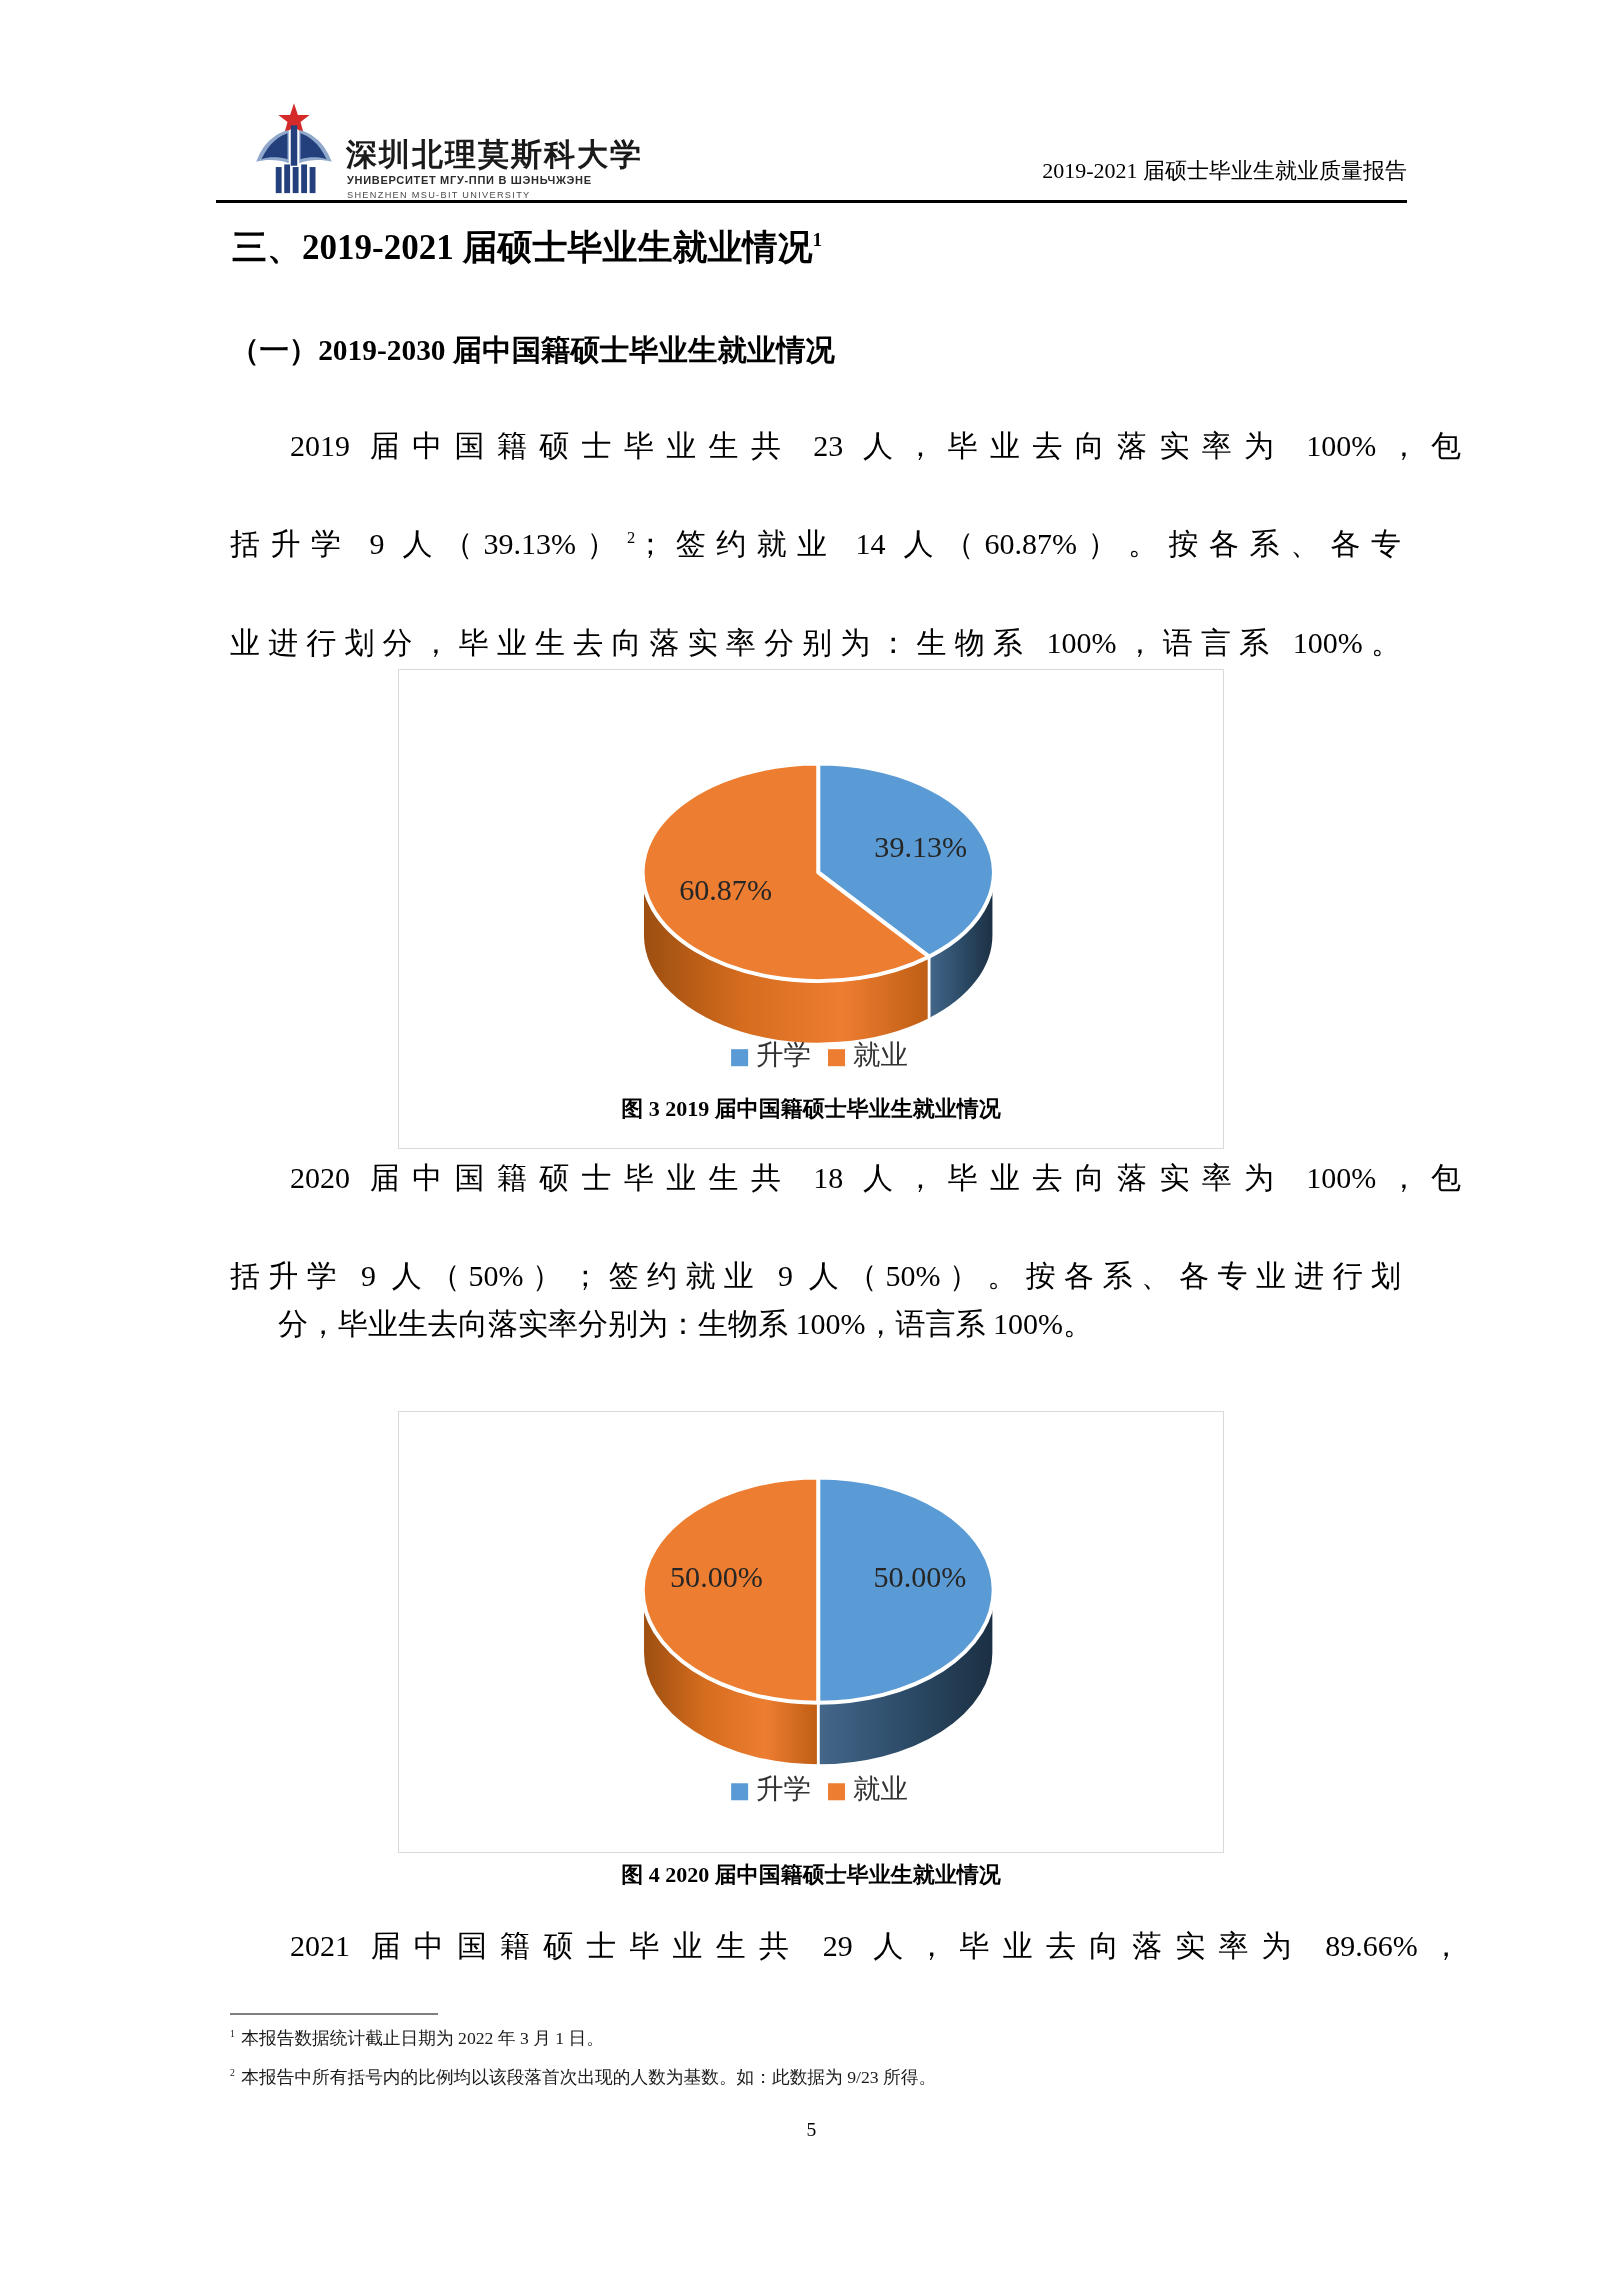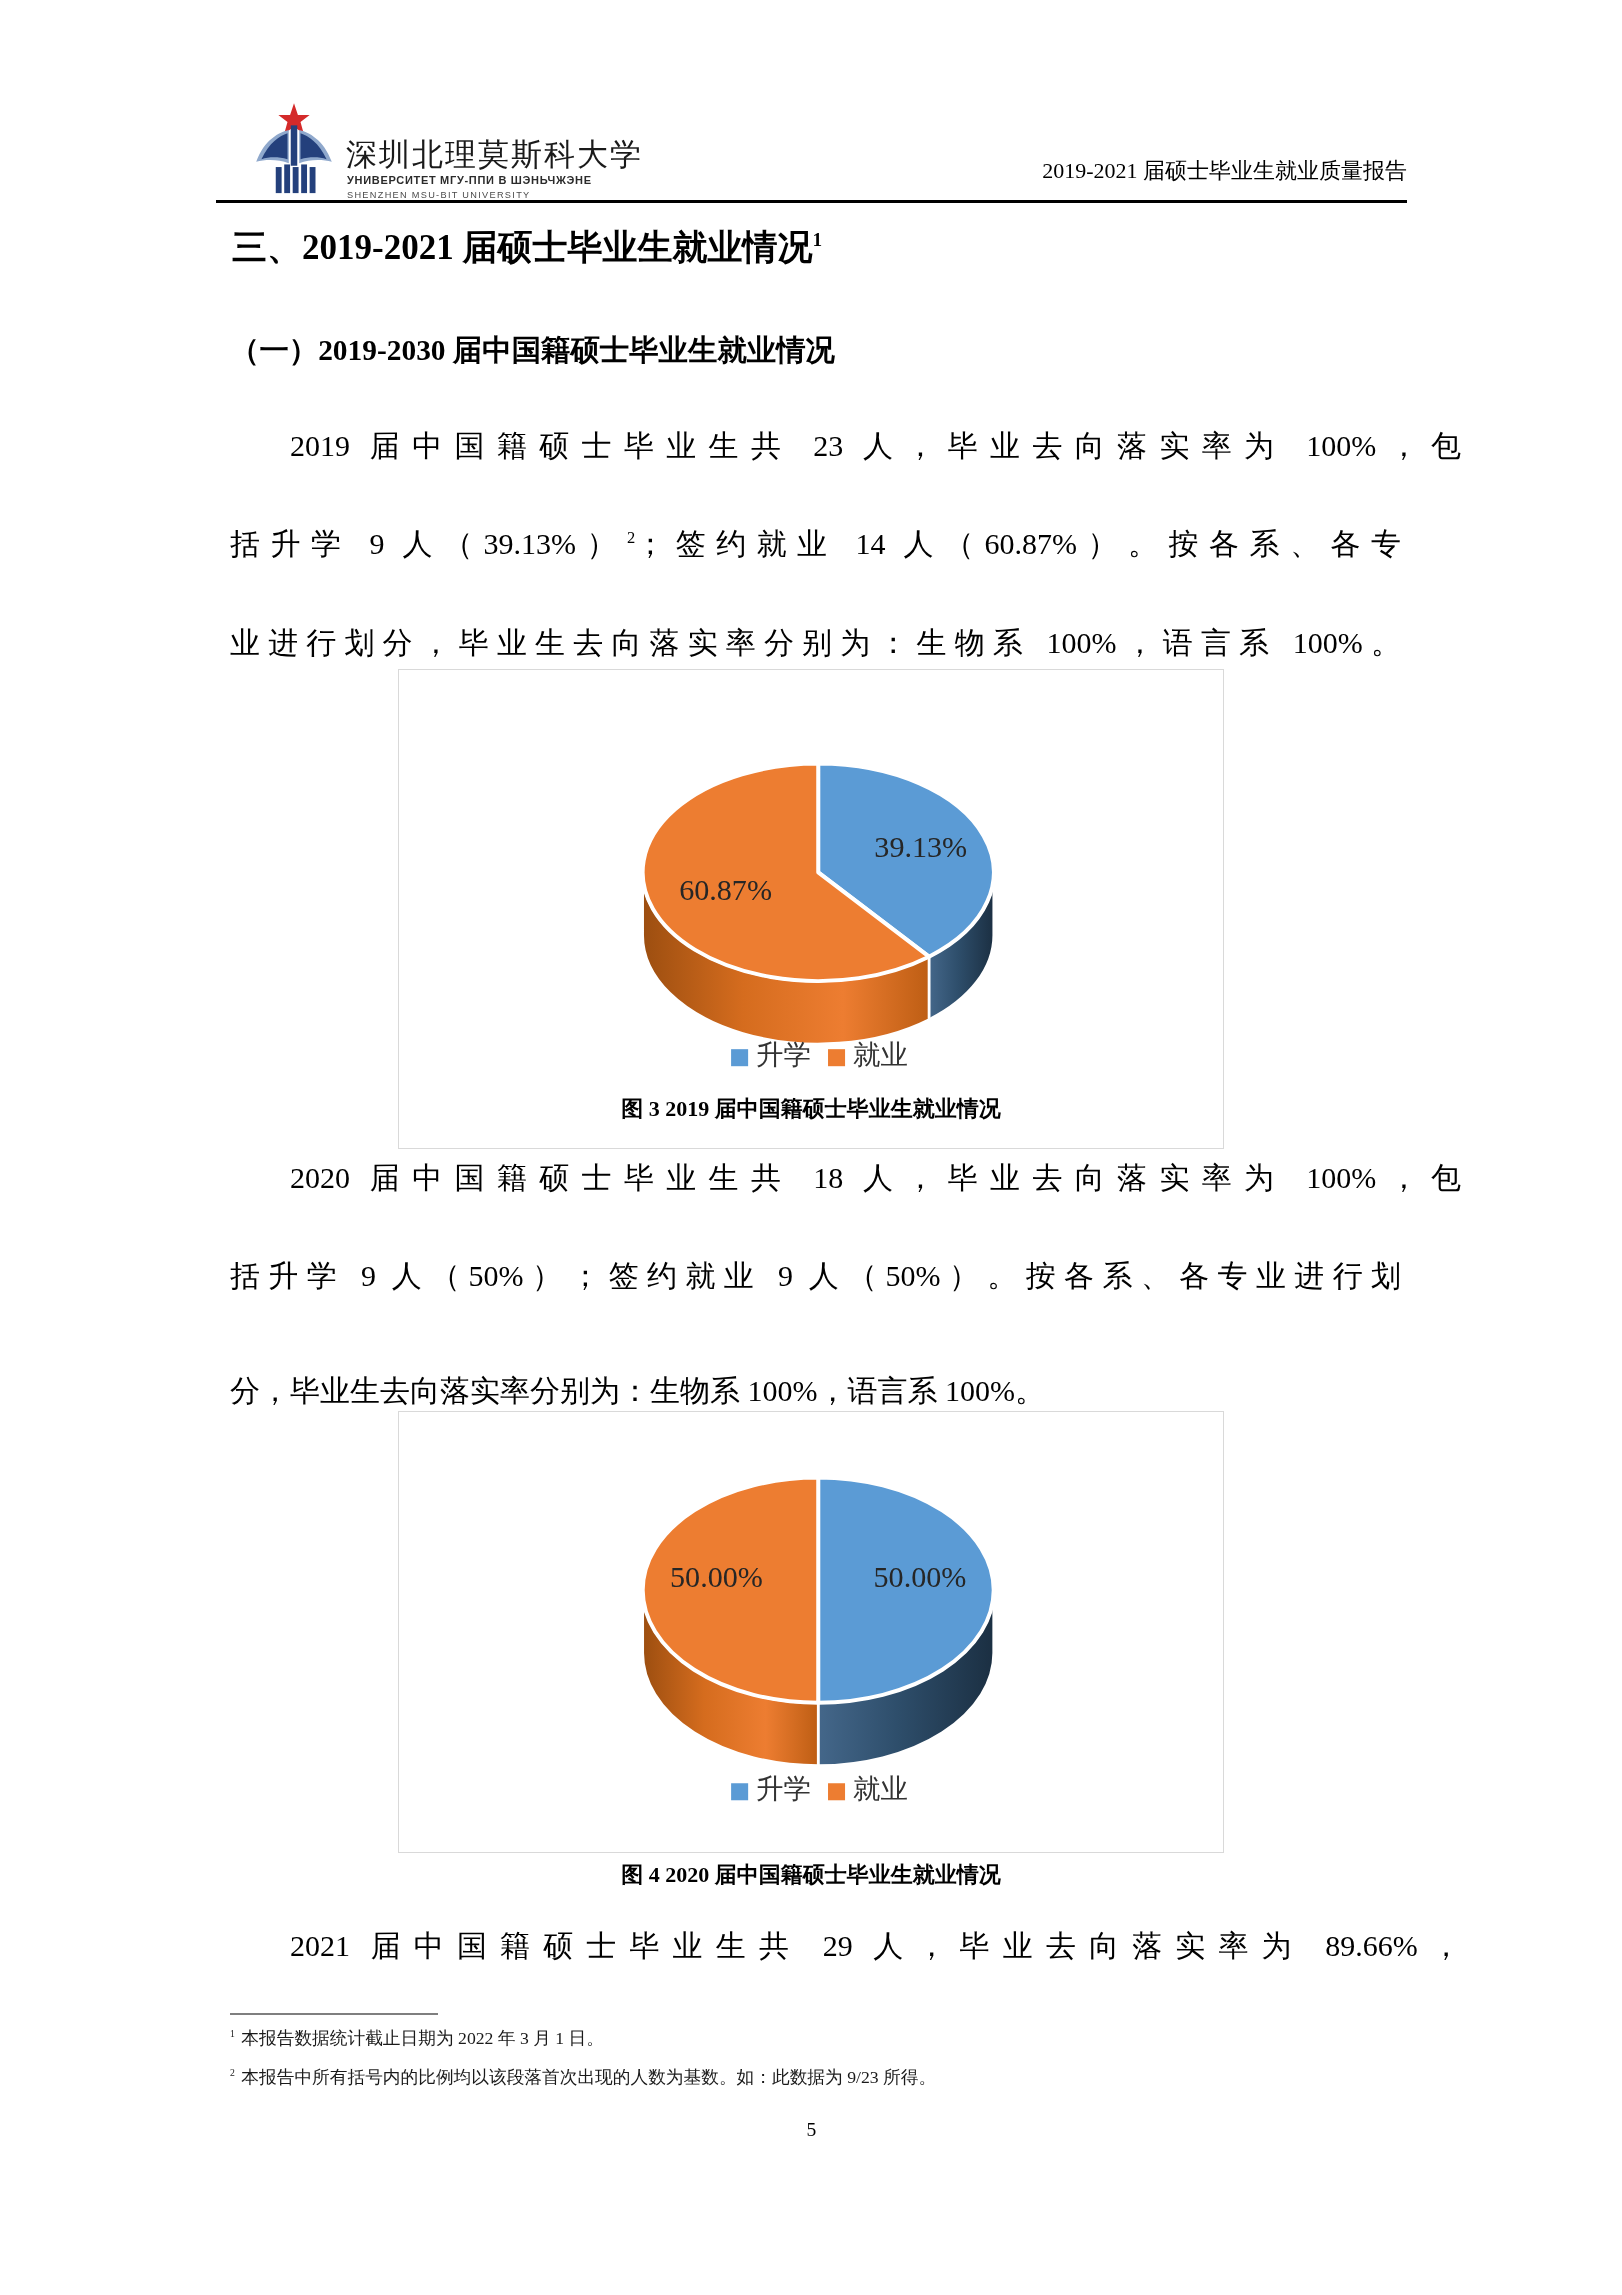--- a/index.html
+++ b/index.html
@@ -3,21 +3,21 @@
 <meta charset="utf-8">
 <style>
   html,body{margin:0;padding:0;background:#888;}
   #page{
     position:relative;width:1623px;height:2295px;background:#ffffff;
     font-family:"Liberation Serif", serif;color:#000;overflow:hidden;
   }
   .abs{position:absolute;}
   
   #logo-emblem{left:251px;top:99px;width:86px;height:97px;}
-  #logo-text-cn{left:346px;top:134px;font-size:31px;font-weight:normal;letter-spacing:2px;color:#1a1a1a;font-family:"Liberation Serif",serif;}
+  #logo-text-cn{left:346px;top:134px;font-size:31px;font-weight:bold;letter-spacing:2px;color:#1a1a1a;font-family:"Liberation Serif",serif;}
   #logo-text-ru{left:347px;top:174px;font-size:11px;font-weight:bold;letter-spacing:0.7px;color:#2b2b2b;font-family:"Liberation Sans",sans-serif;}
   #logo-text-en{left:347px;top:190px;font-size:9.2px;letter-spacing:1.3px;color:#4a4a4a;font-family:"Liberation Sans",sans-serif;}
   #header-title{left:216px;top:156px;width:1191px;text-align:right;font-size:22px;color:#000;}
   #header-rule{left:216px;top:200px;width:1191px;height:2.6px;background:#000;}
   
   #section-heading{left:232px;top:224px;font-size:35px;font-weight:bold;text-align:right;}
   #subsection-heading{left:230px;top:331px;font-size:29.4px;font-weight:bold;}
   sup.ref{font-size:0.55em;vertical-align:super;line-height:0;}
   
   .bodyline{left:230px;width:1171px;font-size:30px;line-height:42px;white-space:nowrap;}
@@ -95,21 +95,21 @@
         <rect x="507" y="532" width="26" height="26" fill="#5B9BD5"></rect>
         <text x="545" y="545" dominant-baseline="middle" font-family="&quot;Liberation Serif&quot;, serif" font-size="42" fill="#333333">升学</text>
         <rect x="655" y="532" width="26" height="26" fill="#ED7D31"></rect>
         <text x="693" y="545" dominant-baseline="middle" font-family="&quot;Liberation Serif&quot;, serif" font-size="42" fill="#333333">就业</text>
       </svg>
   </div>
   <div id="caption-0" class="abs caption">图 3 2019 届中国籍硕士毕业生就业情况</div>
 
   <div class="abs bodyline just indent" style="top:1157px;">2020 届中国籍硕士毕业生共 18 人，毕业去向落实率为 100%，包</div>
   <div class="abs bodyline just" style="top:1255px;">括升学 9 人（50%）；签约就业 9 人（50%）。按各系、各专业进行划</div>
-  <div class="abs bodyline" style="top:1370px;">分，毕业生去向落实率分别为：生物系 100%，语言系 100%。</div>
+  <div class="abs bodyline" style="top:1303px;margin-left:48px;">分，毕业生去向落实率分别为：生物系 100%，语言系 100%。</div>
 
   <div id="chartbox-1" class="abs chartbox">
     <svg id="pie-1" viewBox="0 0 1258 672">
         <defs>
           <linearGradient id="wallBlue1" x1="0" y1="0" x2="1" y2="0">
             <stop offset="0" stop-color="#44678A"></stop>
             <stop offset="0.45" stop-color="#2E4E6B"></stop>
             <stop offset="1" stop-color="#1B2F42"></stop>
           </linearGradient>
           <linearGradient id="wallOrange1" x1="0" y1="0" x2="1" y2="0">

